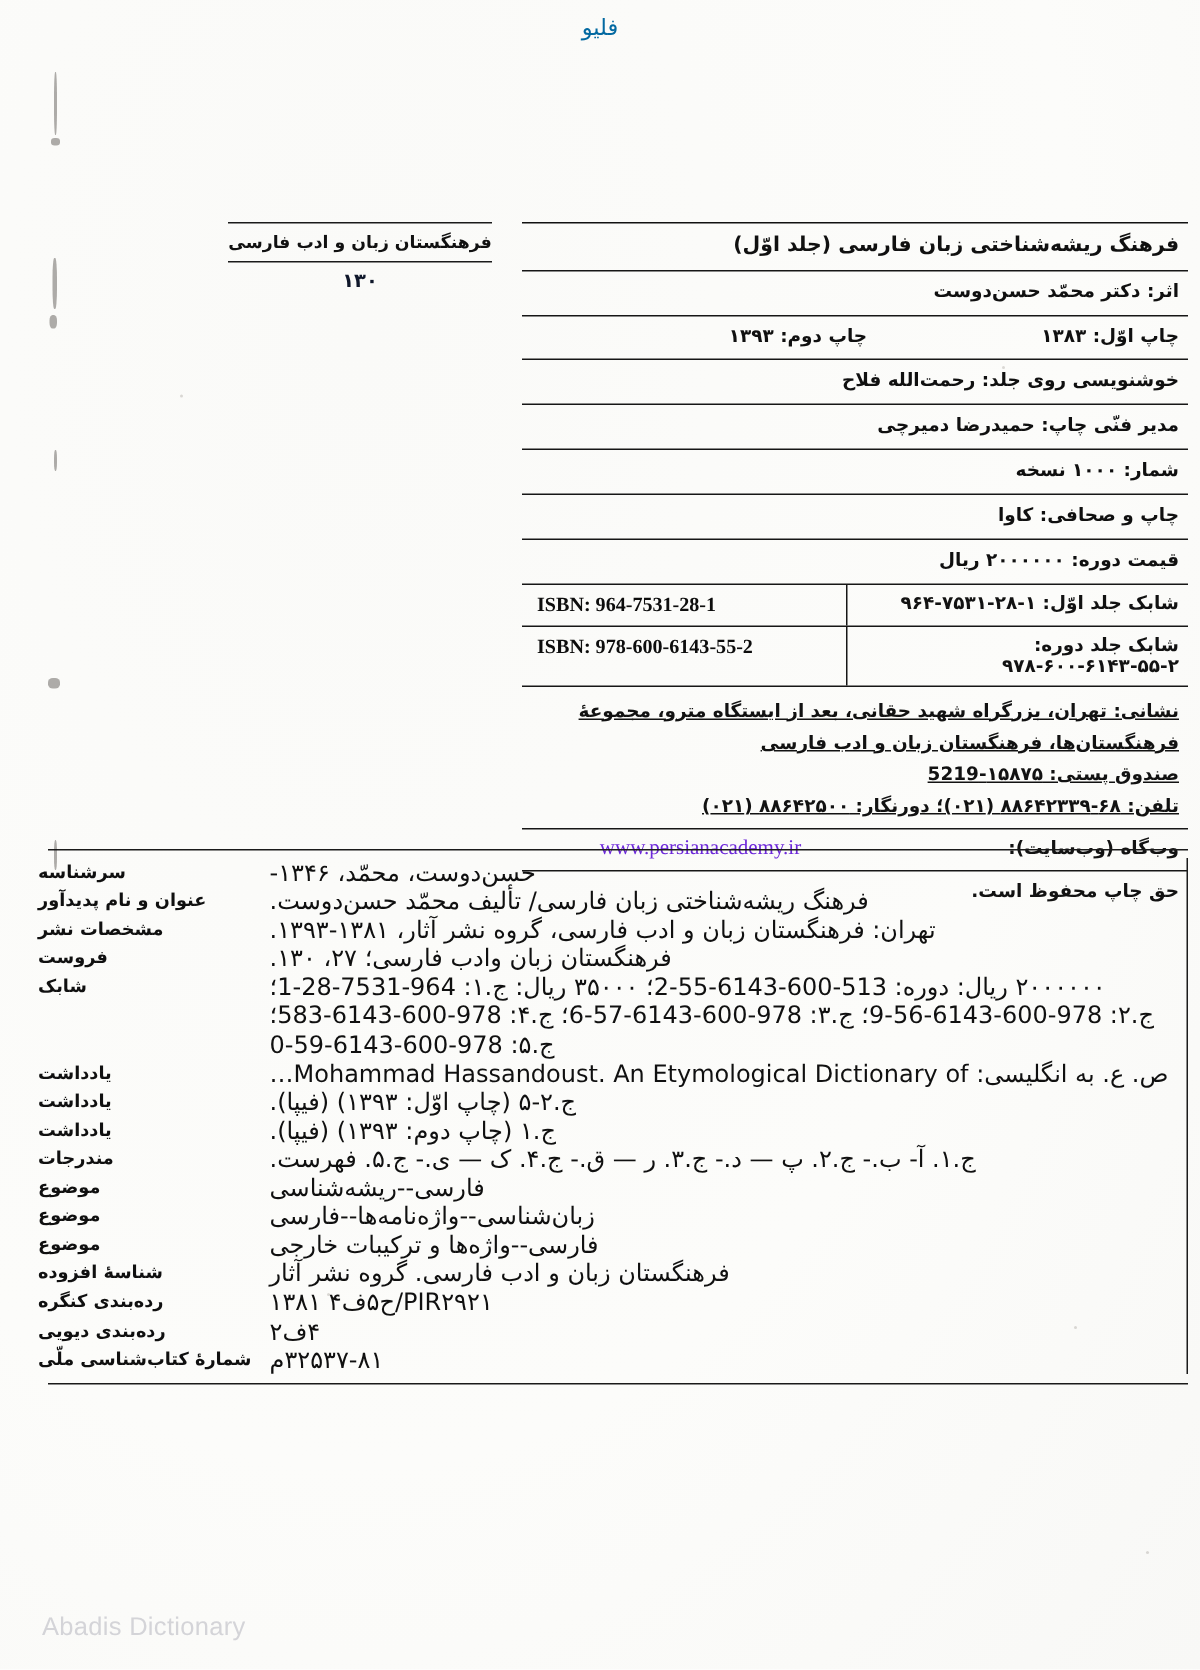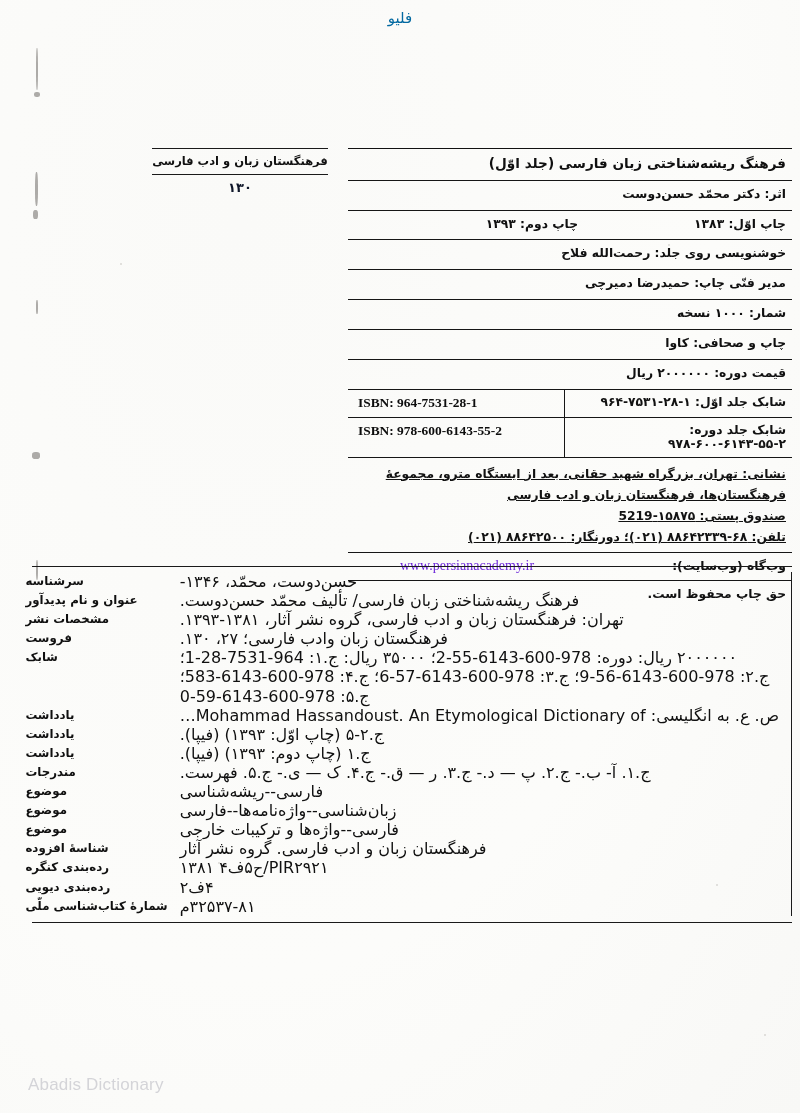--- a/index.html
+++ b/index.html
@@ -330,21 +330,21 @@
   <div class="copyright-row">حق چاپ محفوظ است.</div>
 </div>
 
 <div class="cip">
   <div class="cip-inner">
     <div class="cip-values">
       <div class="cip-line mixed">حسن‌دوست، محمّد، ۱۳۴۶-</div>
       <div class="cip-line mixed">فرهنگ ریشه‌شناختی زبان فارسی/ تألیف محمّد حسن‌دوست.</div>
       <div class="cip-line mixed">تهران: فرهنگستان زبان و ادب فارسی، گروه نشر آثار، ۱۳۸۱-۱۳۹۳.</div>
       <div class="cip-line mixed">فرهنگستان زبان وادب فارسی؛ ۲۷، ۱۳۰.</div>
-      <div class="cip-line mixed">۲۰۰۰۰۰۰ ریال: دوره: 978-600-6143-55-2؛ ۳۵۰۰۰ ریال: ج.۱: 964-7531-28-1؛</div>
+      <div class="cip-line mixed">۲۰۰۰۰۰۰ ریال: دوره: 513-600-6143-55-2؛ ۳۵۰۰۰ ریال: ج.۱: 964-7531-28-1؛</div>
       <div class="cip-line mixed">ج.۲: 978-600-6143-56-9؛ ج.۳: 978-600-6143-57-6؛ ج.۴: 978-600-6143-583؛</div>
       <div class="cip-line mixed">ج.۵: 978-600-6143-59-0</div>
       <div class="cip-line mixed">ص. ع. به انگلیسی: Mohammad Hassandoust. An Etymological Dictionary of…</div>
       <div class="cip-line mixed">ج.۲-۵ (چاپ اوّل: ۱۳۹۳) (فیپا).</div>
       <div class="cip-line mixed">ج.۱ (چاپ دوم: ۱۳۹۳) (فیپا).</div>
       <div class="cip-line mixed">ج.۱. آ- ب.- ج.۲. پ — د.- ج.۳. ر — ق.- ج.۴. ک — ی.- ج.۵. فهرست.</div>
       <div class="cip-line mixed">فارسی--ریشه‌شناسی</div>
       <div class="cip-line mixed">زبان‌شناسی--واژه‌نامه‌ها--فارسی</div>
       <div class="cip-line mixed">فارسی--واژه‌ها و ترکیبات خارجی</div>
       <div class="cip-line mixed">فرهنگستان زبان و ادب فارسی. گروه نشر آثار</div>

